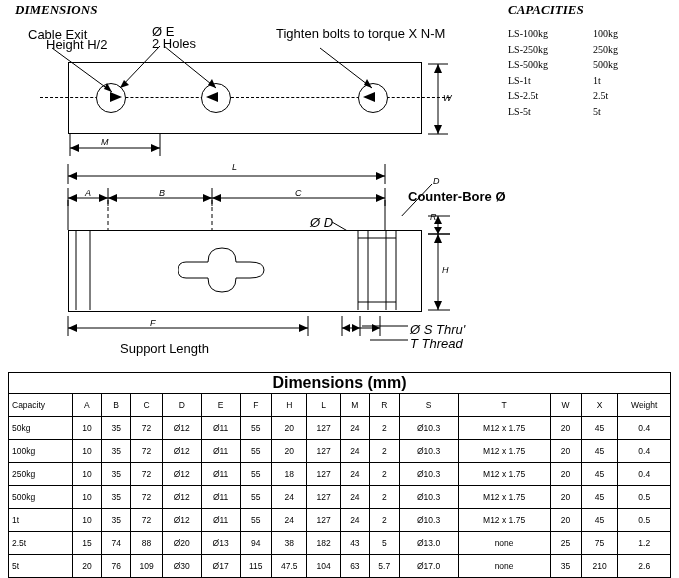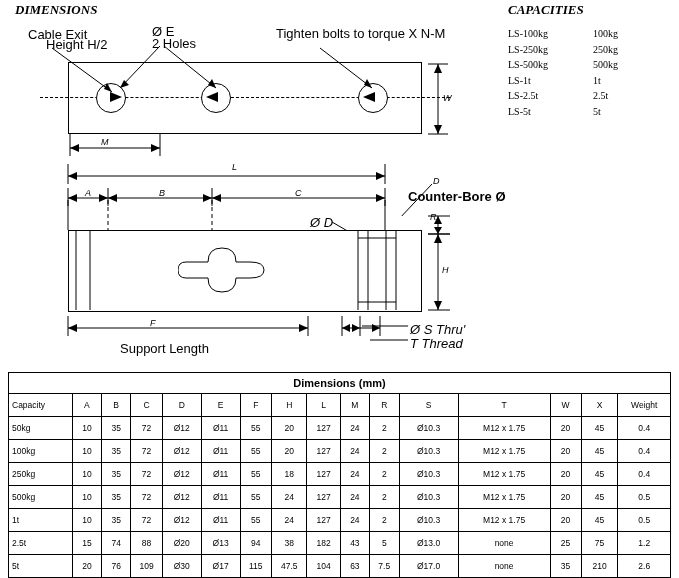--- a/index.html
+++ b/index.html
@@ -48,21 +48,21 @@
   #dimtable{position:absolute;left:8px;top:372px;width:663px;border-collapse:collapse;}
   #dimtable td,#dimtable th{
     border:1px solid #000;
     font-size:8.5px;
     font-family:"Liberation Sans",sans-serif;
     padding:0 3px;
     height:22px;
     text-align:center;
     font-weight:normal;
   }
-  #dimtable .title-cell{font-weight:bold;font-size:11px;height:20px;}
+  #dimtable .title-cell{font-weight:bold;font-size:16px;height:20px;}
   #dimtable .lefty{text-align:left;}
   #dimtable .hdr td{font-weight:normal;}
 </style>
 </head>
 <body>
 
 <div class="page">
 
   <div class="abs sec-title" style="left:15px;top:2px;">DIMENSIONS</div>
   <div class="abs sec-title" style="left:508px;top:2px;">CAPACITIES</div>
@@ -397,21 +397,21 @@
       <td class="lefty">5t</td>
       <td>20</td>
       <td>76</td>
       <td>109</td>
       <td>Ø30</td>
       <td>Ø17</td>
       <td>115</td>
       <td>47.5</td>
       <td>104</td>
       <td>63</td>
-      <td>7.5</td>
+      <td>5.7</td>
       <td>Ø17.0</td>
       <td>none</td>
       <td>35</td>
       <td>210</td>
       <td>2.6</td>
     </tr>
     <tr>
       <td class="lefty">10t</td>
       <td>25</td>
       <td>90</td>

